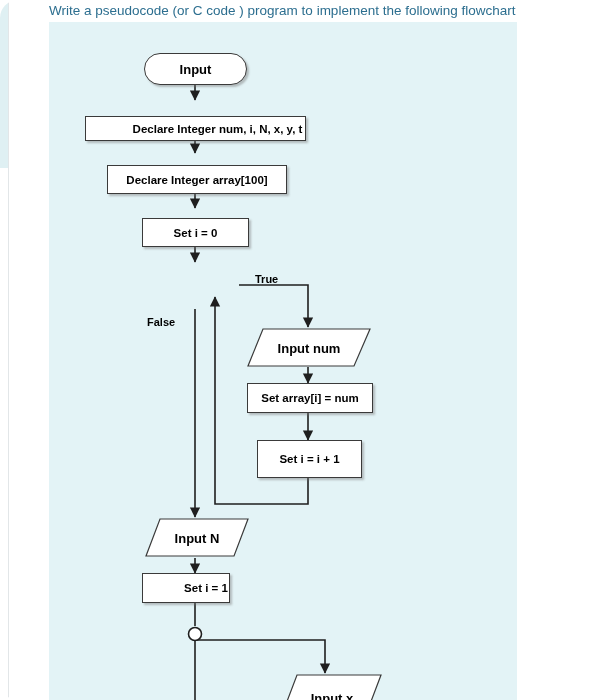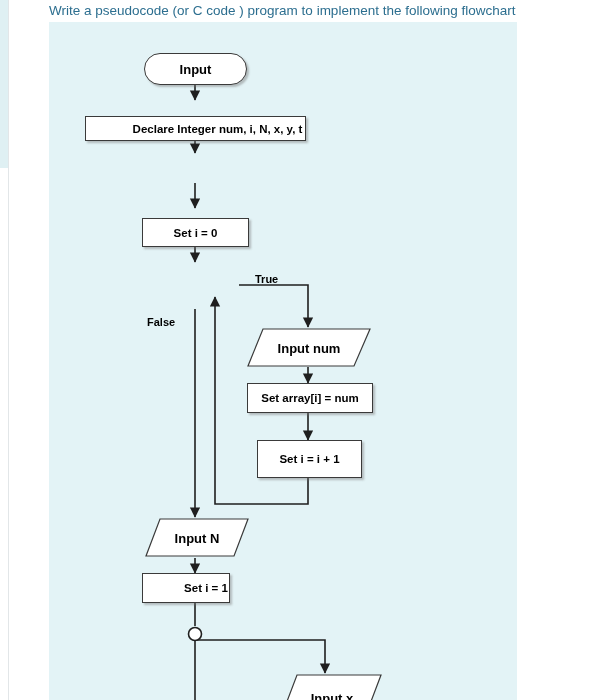--- a/index.html
+++ b/index.html
@@ -7,20 +7,21 @@
     padding: 0;
     background: #ffffff;
     font-family: "Liberation Sans", sans-serif;
   }
   #page {
     position: relative;
     width: 607px;
     height: 700px;
     overflow: hidden;
     background: #ffffff;
+    border-radius: 18px;
   }
   
   .left-strip {
     position: absolute;
     left: 0; top: 0;
     width: 9px; height: 700px;
     background: #ffffff;
     border-right: 1px solid #e2e6e8;
     box-sizing: border-box;
   }
@@ -164,20 +165,21 @@
 
           <line x1="146" y1="618" x2="146" y2="678"></line>
         </g>
         <circle cx="146" cy="612" r="6.5" fill="#ffffff" stroke="#1f1f1f" stroke-width="1.6"></circle>
       </svg>
 
       <div class="node terminal" style="left:95px; top:31px; width:103px; height:32px;">Input</div>
 
       <div class="node" style="left:36px; top:94px; width:221px; height:25px;padding-left:44px;">Declare Integer num, i, N, x, y, t</div>
 
+      <div class="node" style="left:58px; top:143px; width:180px; height:29px;">Declare Integer array[100]</div>
 
       <div class="node" style="left:93px; top:196px; width:107px; height:29px;">Set i = 0</div>
 
 
       <div class="edge-label" style="left:206px; top:251px;">True</div>
       <div class="edge-label" style="left:98px; top:294px;">False</div>
 
       <div class="node para" style="left:198px; top:305px; width:124px; height:41px;">
         <svg width="124" height="41" viewBox="0 0 124 41" style="position:absolute;left:0;top:0;overflow:visible;">
           <polygon points="16,2 123,2 107,39 1,39" fill="#ffffff" stroke="#3a3a3a" stroke-width="1.2"></polygon>

